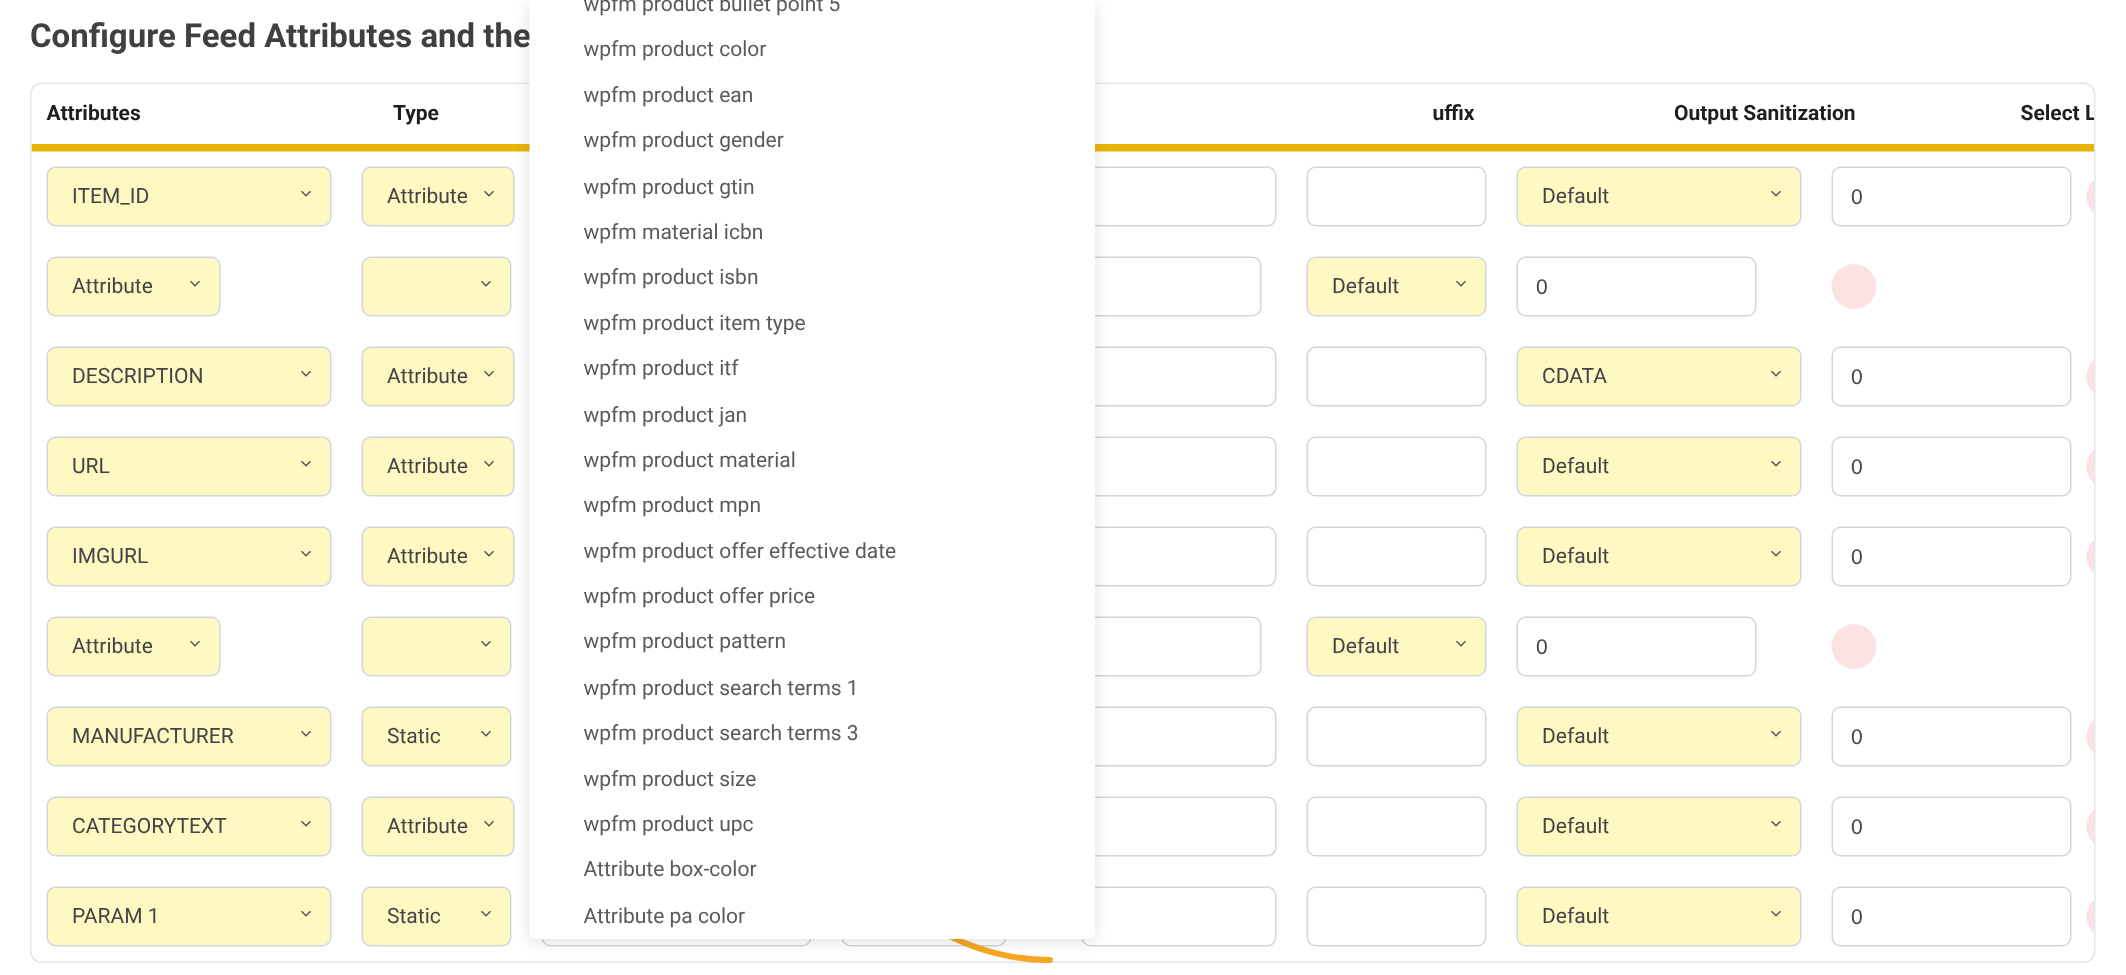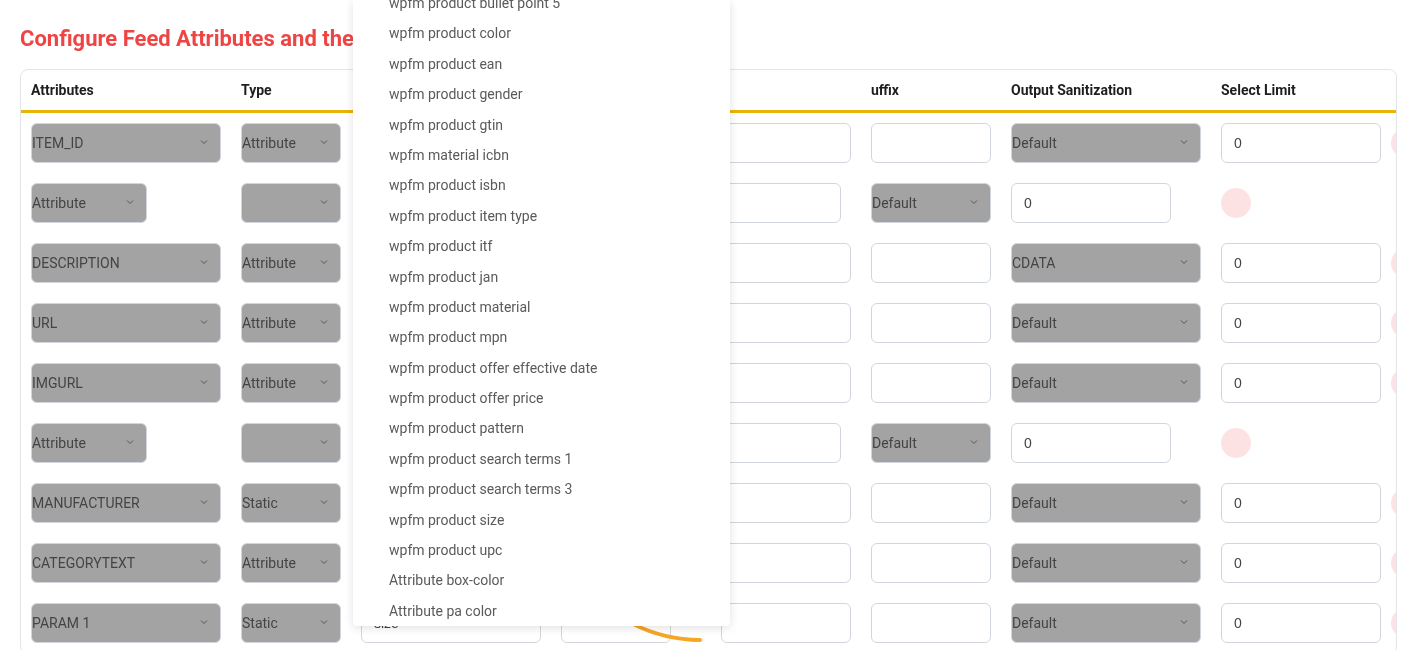--- a/index.html
+++ b/index.html
@@ -7,32 +7,33 @@
     font-family: -apple-system, BlinkMacSystemFont, "Segoe UI", Roboto, sans-serif;
     font-size: 14px;
     color: #1e1e1e;
     background: #fff;
     padding: 0 20px;
     width: 1417px;
   }
   h2.page-title {
     font-size: 22px;
     font-weight: 700;
-    margin: 26px 0 18px 0;
-    color: #ef4444;
+    margin: 12px 0 18px 0;
+    color: #404040;
   }
   .table-wrap {
     border: 1px solid #e2e6ea;
     border-radius: 8px;
     overflow: hidden;
   }
   .thead-row {
     display: grid;
     grid-template-columns: 210px 120px 360px 150px 140px 210px 170px 60px;
-    border-bottom: 3px solid #eab308;
+    border-bottom: 5px solid #eab308;
+    gap: 21px;
   }
   .thead-cell {
     padding: 12px 10px;
     font-weight: 700;
     font-size: 14px;
     color: #1e1e1e;
   }
   .tbody-row {
     display: grid;
     grid-template-columns: 210px 120px 360px 150px 140px 210px 170px 60px;
@@ -41,22 +42,22 @@
   .cell {
     padding: 0 10px;
     display: flex;
     align-items: center;
   }
   .select {
     width: 100%;
     height: 40px;
     border: 1px solid #d1d6dc;
     border-radius: 6px;
-    background: #a3a3a3;
-    padding: 0 30px 0 0;
+    background: #fef9c3;
+    padding: 0 30px 0 16px;
     font-size: 14px;
     color: #444;
     position: relative;
     display: flex;
     align-items: center;
     cursor: pointer;
   }
   .select .chevron {
     position: absolute;
     right: 10px;

